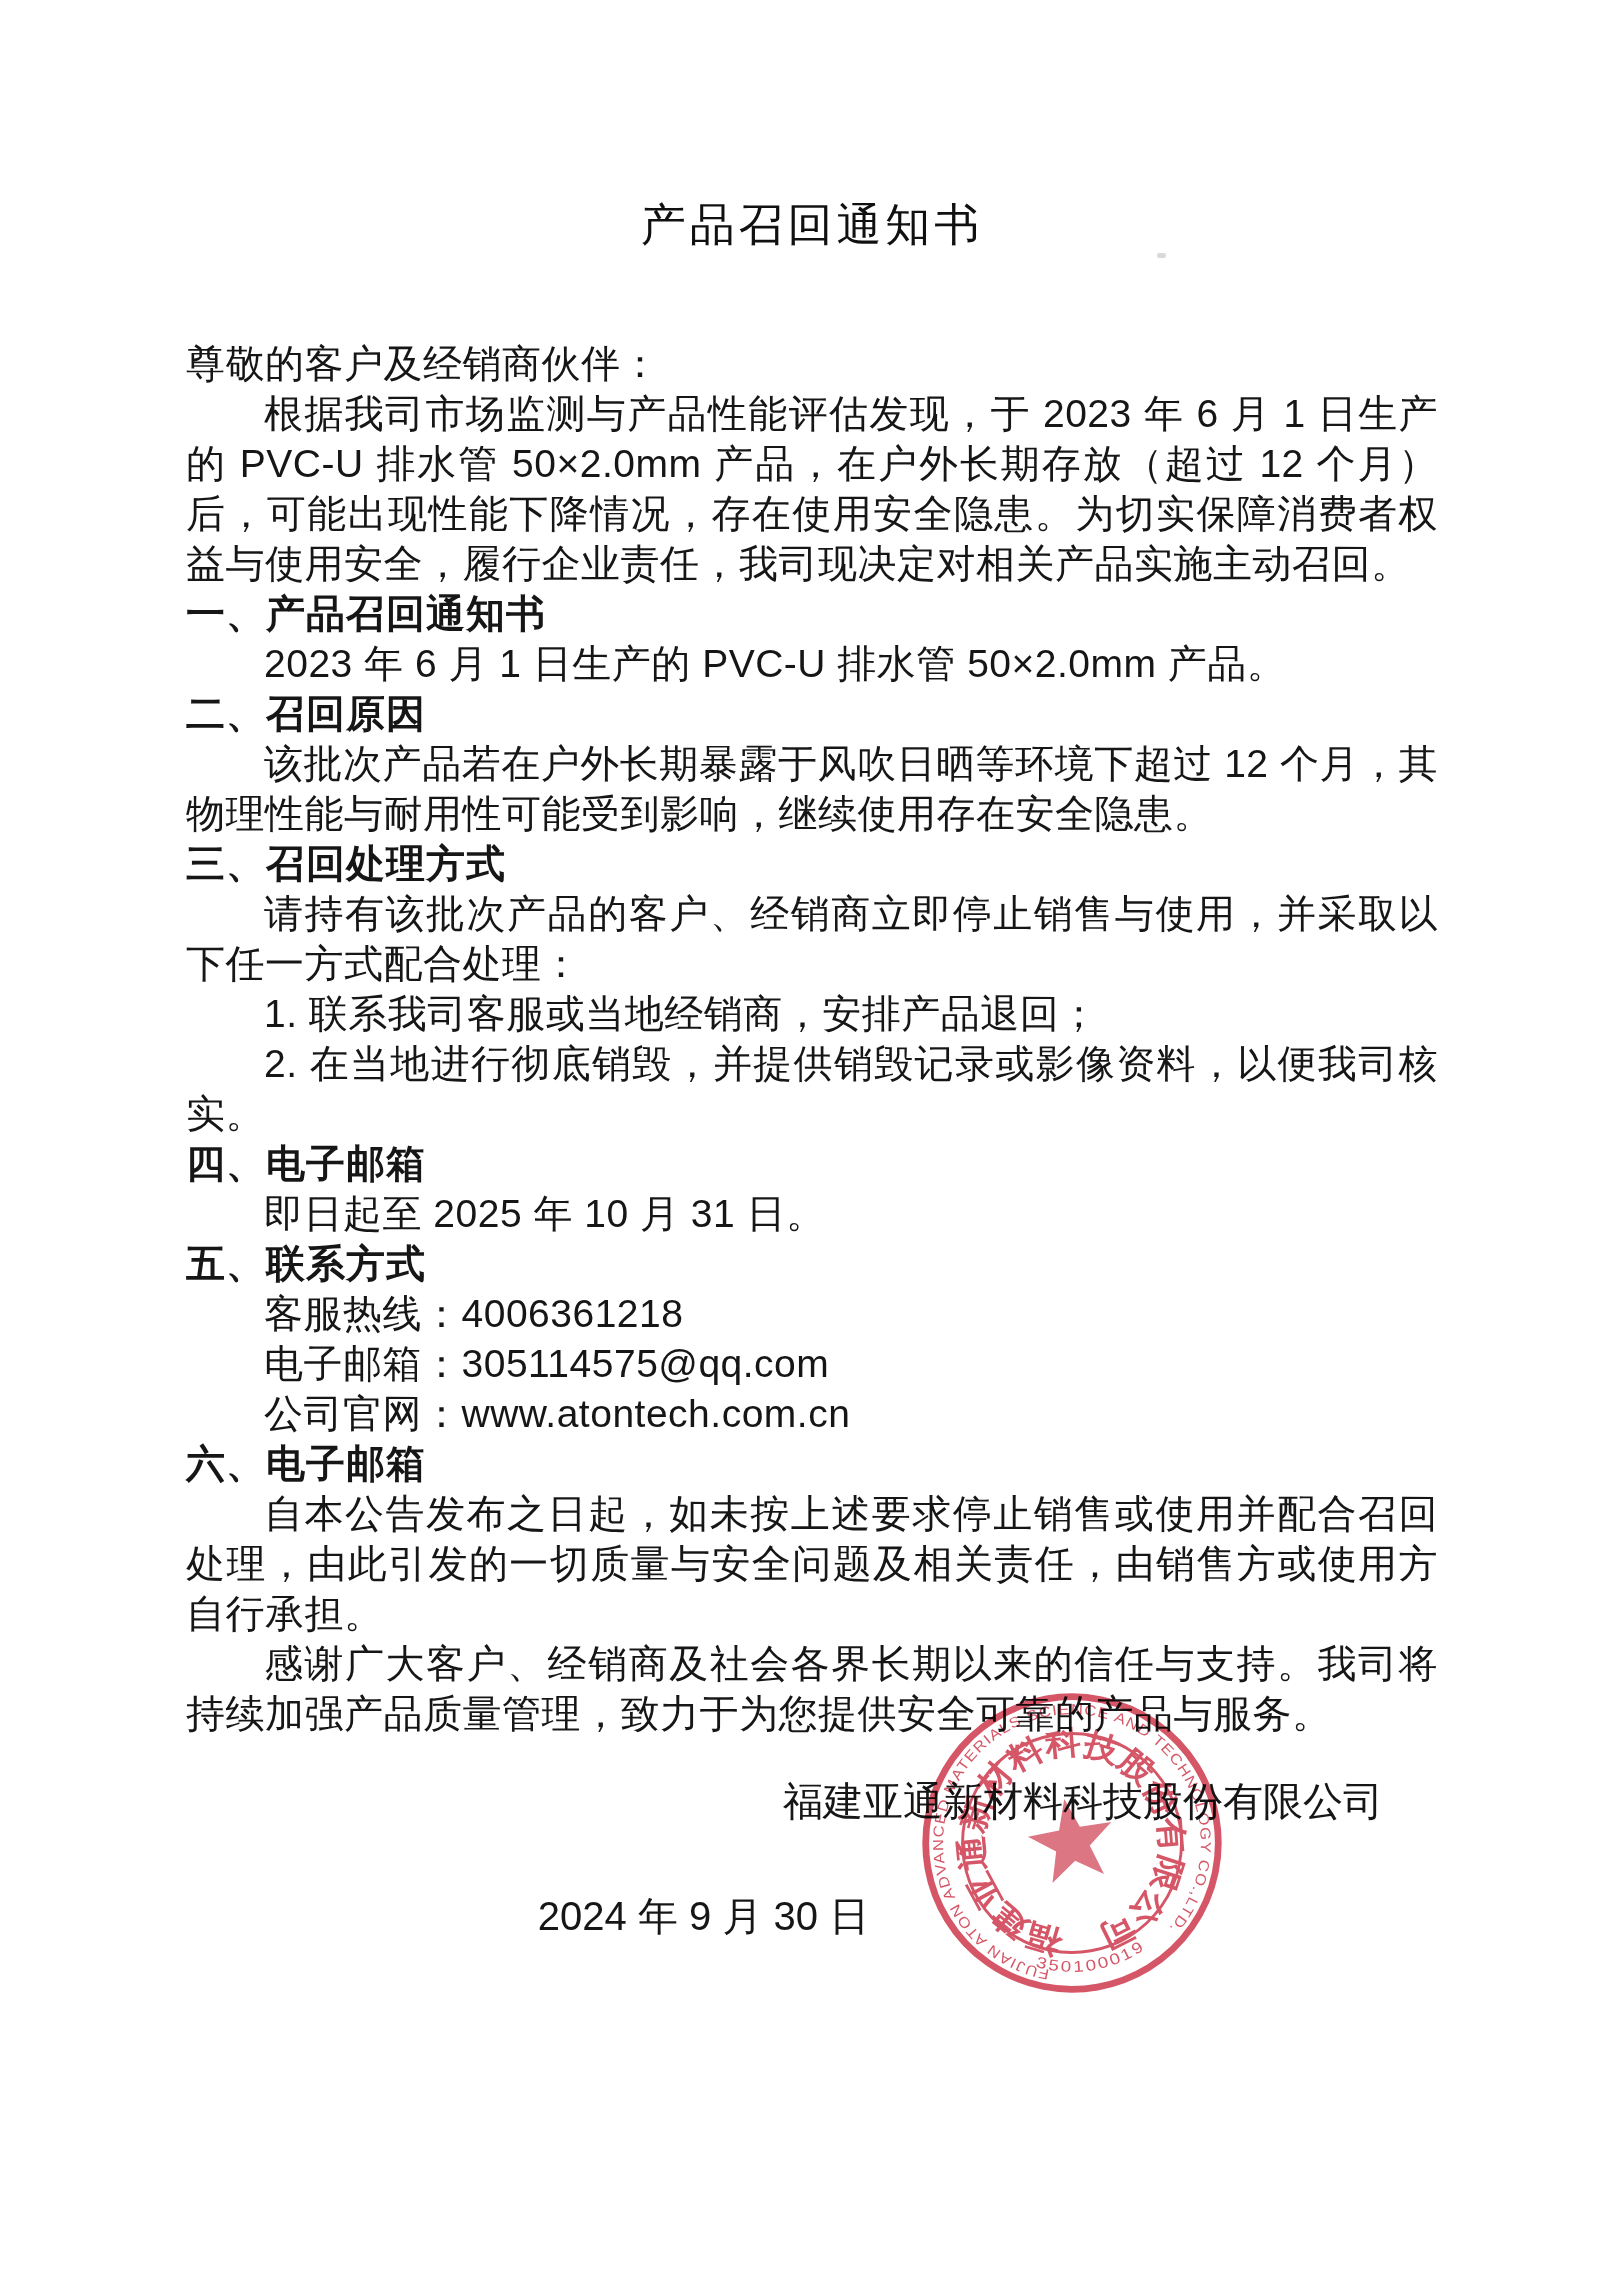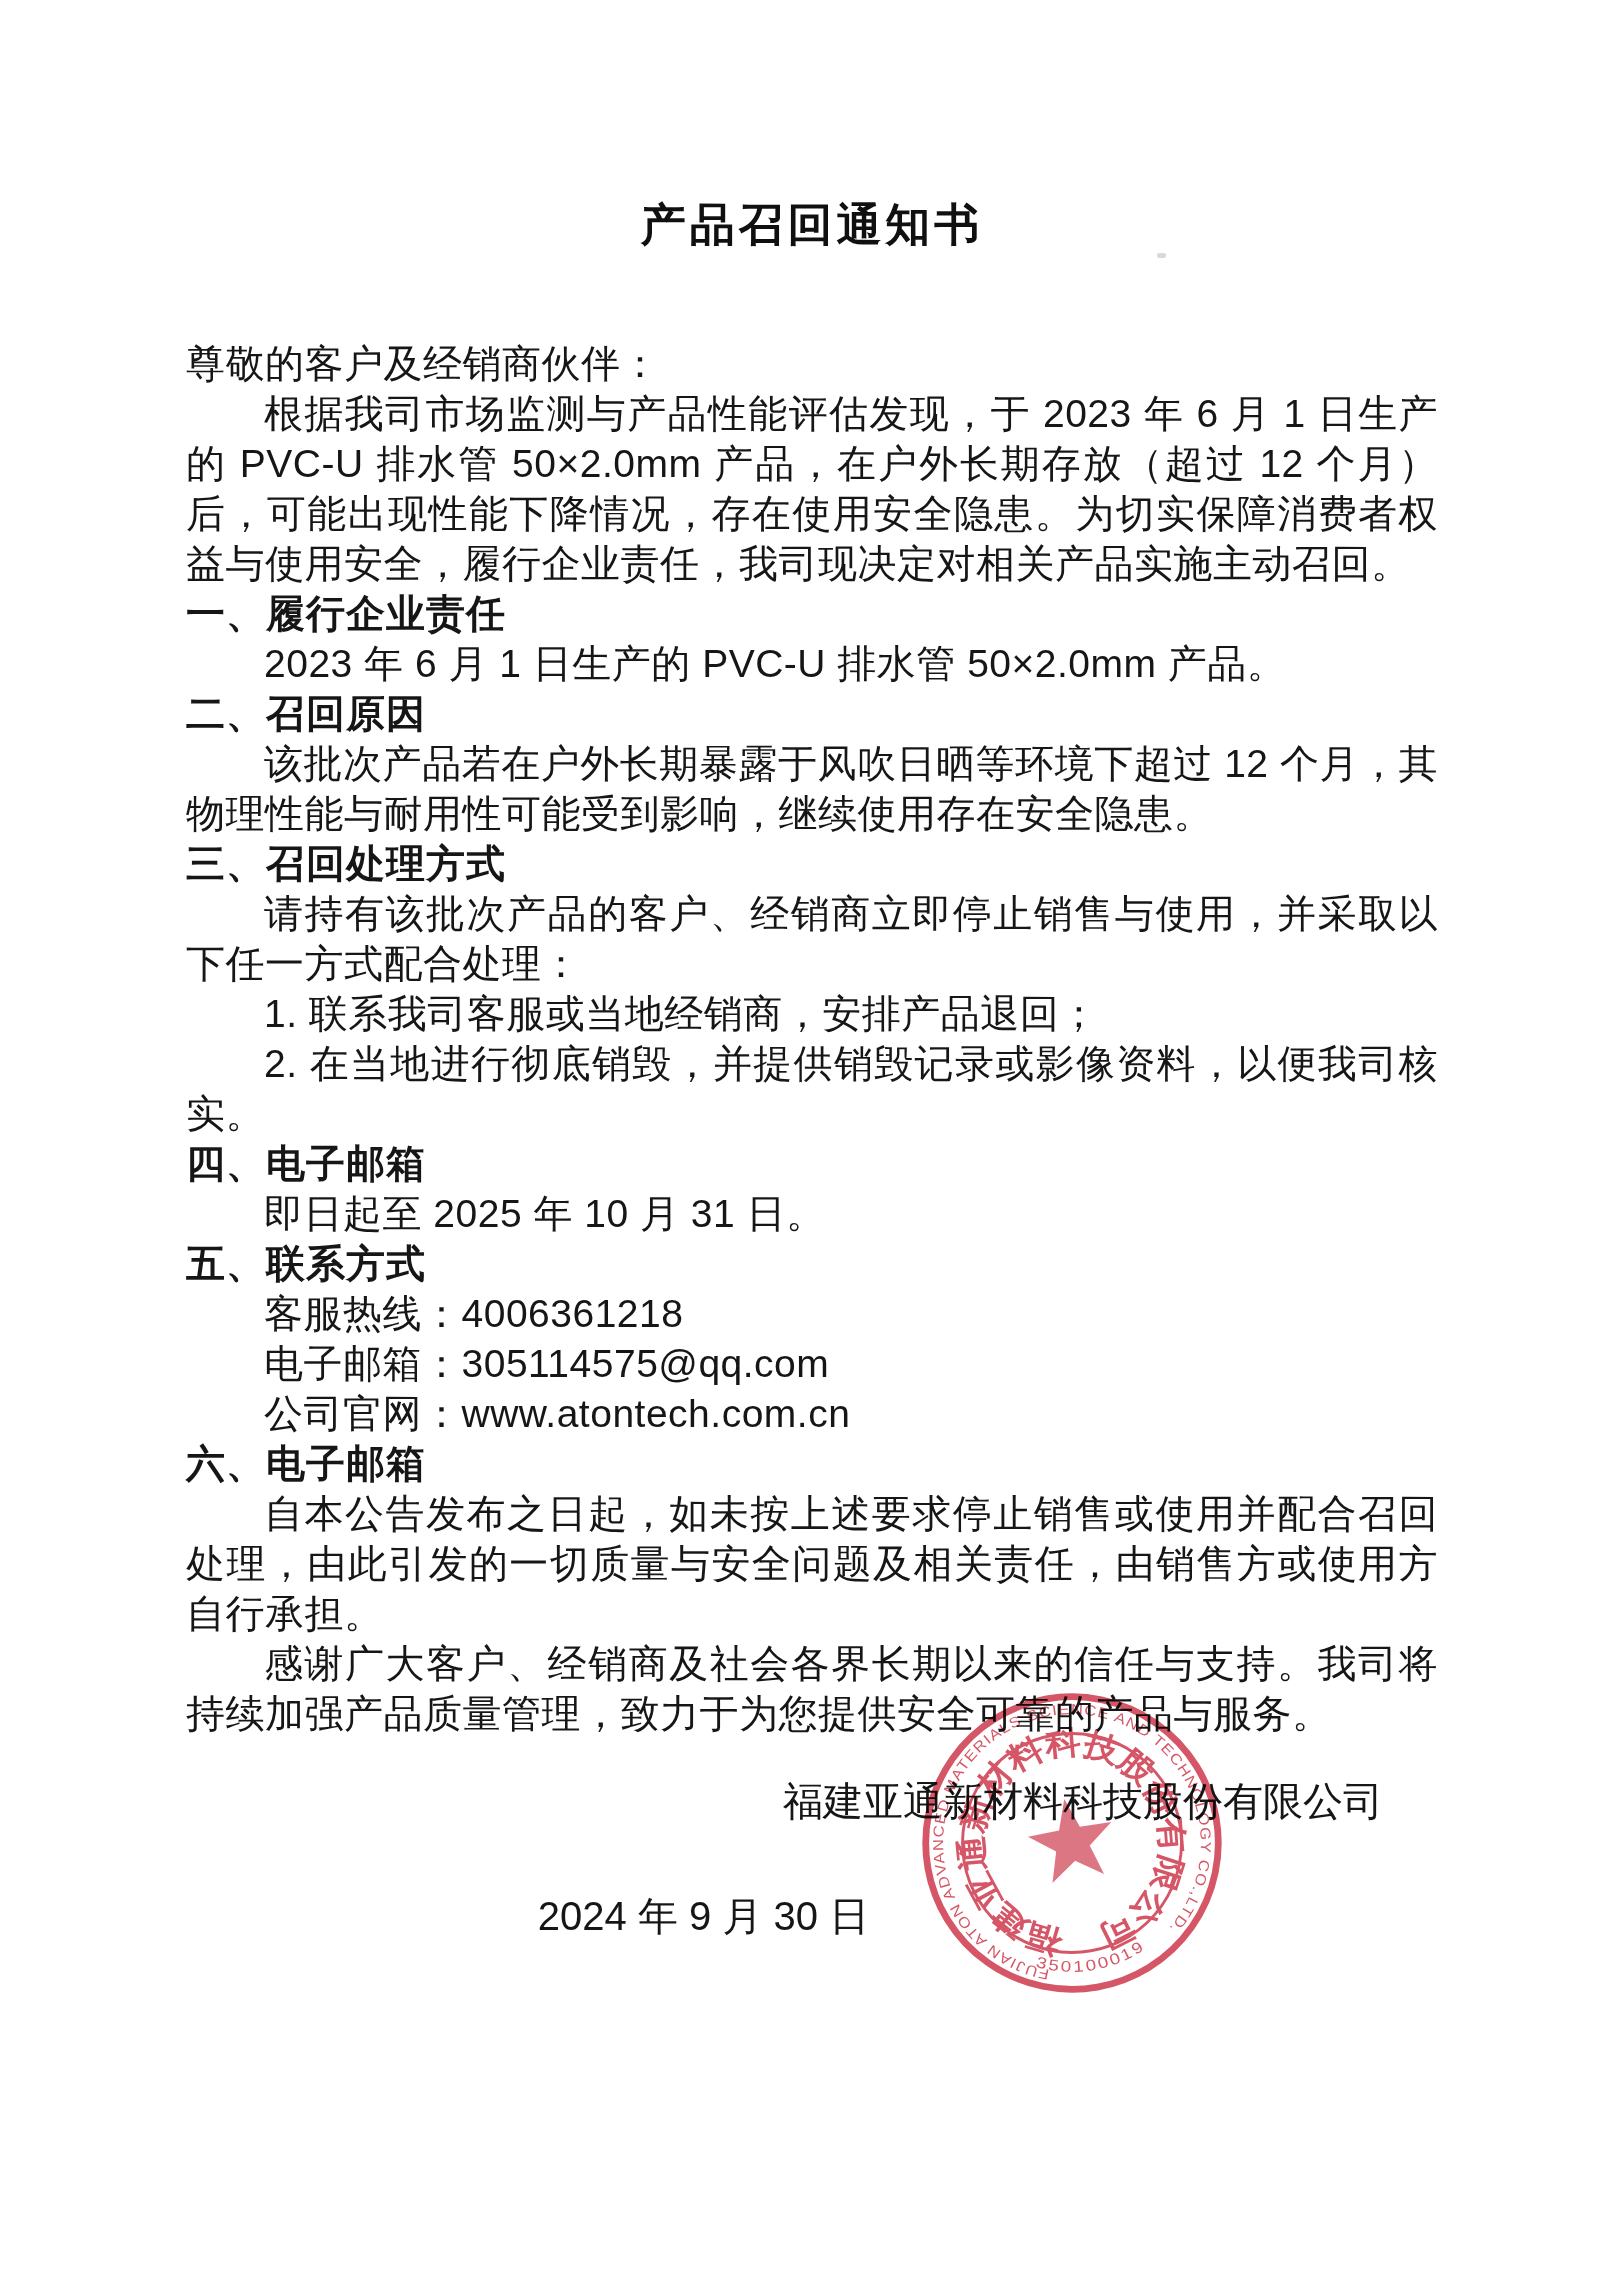--- a/index.html
+++ b/index.html
@@ -4,21 +4,21 @@
 <style>
   html,body { margin:0; padding:0; background:#e8e8e8; }
   .page {
     position:relative; width:1620px; height:2292px; margin:0 auto;
     background:#ffffff; overflow:hidden;
     font-family:"Liberation Sans", sans-serif; color:#161616;
   }
   .doc { position:absolute; left:186px; top:0; width:1252px; }
   .title {
     margin:198px 0 86px 0; text-align:center;
-    font-family:"Liberation Serif", serif; font-weight:700;
+    font-family:"Liberation Serif", serif; font-weight:400;
     font-size:45px; line-height:55px; letter-spacing:3.9px; color:#101010;
   }
   .line, .para {
     margin:0; font-size:39px; line-height:50px; text-align:justify;
     letter-spacing:0.5px;
   }
   .indent { text-indent:2em; }
   .heading { margin:0; font-size:39px; line-height:50px; font-weight:700; letter-spacing:1px; }
   .sig-company { margin-top:37px; text-align:right; padding-right:55px; font-size:40px; line-height:50px; }
   .sig-date { margin-top:65px; text-align:center; padding-right:217px; font-size:40px; line-height:50px; }
@@ -39,21 +39,21 @@
 <div class="page">
 
   <div class="doc">
 
     <div class="title">产品召回通知书</div>
 
     <p class="line">尊敬的客户及经销商伙伴：</p>
 
     <p class="para indent">根据我司市场监测与产品性能评估发现，于 2023 年 6 月 1 日生产的 PVC-U 排水管 50×2.0mm 产品，在户外长期存放（超过 12 个月）后，可能出现性能下降情况，存在使用安全隐患。为切实保障消费者权益与使用安全，履行企业责任，我司现决定对相关产品实施主动召回。</p>
 
-    <p class="heading">一、履行企业责任</p>
+    <p class="heading">一、产品召回通知书</p>
     <p class="para indent">2023 年 6 月 1 日生产的 PVC-U 排水管 50×2.0mm 产品。</p>
 
     <p class="heading">二、召回原因</p>
     <p class="para indent">该批次产品若在户外长期暴露于风吹日晒等环境下超过 12 个月，其物理性能与耐用性可能受到影响，继续使用存在安全隐患。</p>
 
     <p class="heading">三、召回处理方式</p>
     <p class="para indent">请持有该批次产品的客户、经销商立即停止销售与使用，并采取以下任一方式配合处理：</p>
     <p class="para indent">1. 联系我司客服或当地经销商，安排产品退回；</p>
     <p class="para indent">2. 在当地进行彻底销毁，并提供销毁记录或影像资料，以便我司核实。</p>
 

